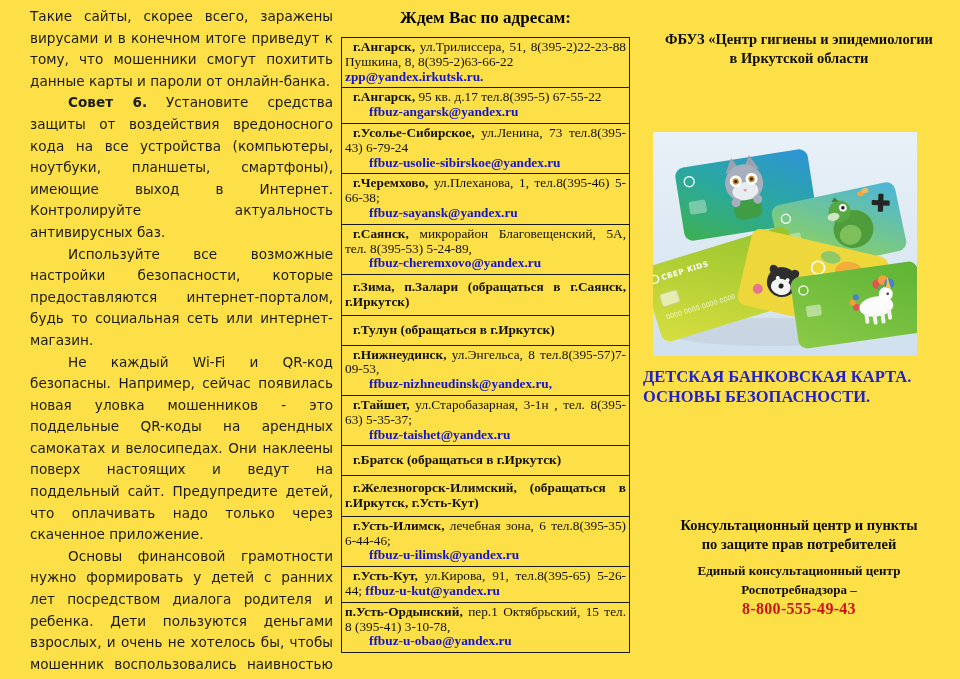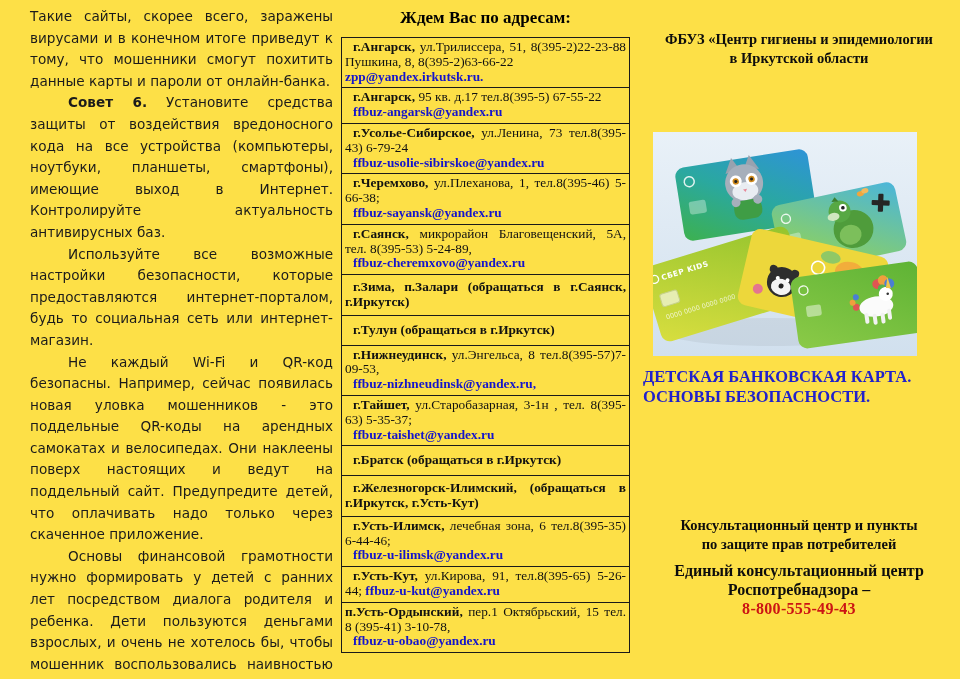--- a/index.html
+++ b/index.html
@@ -20,38 +20,38 @@
   .mid-title{font-size:17px;font-weight:bold;text-align:center;color:#000;}
   table.addr{border-collapse:collapse;width:289px;margin-top:9px;
              font-size:13.3px;line-height:14.8px;}
   table.addr td{border:1px solid #1a1a1a;padding:2px 3px 3px 3px;text-align:justify;
                 text-indent:8px;vertical-align:top;color:#111;}
   table.addr td.no-indent{text-indent:0;}
   table.addr td.pad-v{padding-top:7px;padding-bottom:7px;}
   table.addr td.pad-v-sm{padding-top:5px;padding-bottom:5px;}
   .city{font-weight:bold;}
   a.email{display:block;color:#1414cc;font-weight:bold;text-decoration:none;
-          text-indent:0;margin-left:8px;}
+          text-indent:0;margin-left:24px;}
   a.email:empty{display:none;}
   td.em-flush a.email{margin-left:0;}
   td.em-inline a.email{display:inline;margin-left:0;}
 
   
   .org-header{position:absolute;left:643px;top:30px;width:312px;text-align:center;}
   .org-header .inner{display:inline-block;width:272px;font-weight:bold;font-size:14.5px;
                      line-height:19px;color:#0d0d0d;}
   .cards-photo{position:absolute;left:653px;top:132px;width:264px;height:224px;}
   .main-title{position:absolute;left:643px;top:367px;width:312px;text-align:left;}
   .main-title .inner{display:inline-block;width:306px;font-weight:bold;font-size:16.5px;
                      line-height:20px;color:#2121cc;}
   .consult{position:absolute;left:643px;top:484px;width:312px;text-align:center;margin-top:32px;}
   .consult .inner{display:inline-block;width:248px;font-weight:bold;font-size:14.5px;
                   line-height:19px;color:#0d0d0d;}
   .hotline{position:absolute;left:643px;top:561px;width:312px;text-align:center;}
-  .hotline .label{display:inline-block;width:272px;font-weight:bold;font-size:16px;
+  .hotline .label{display:inline-block;width:272px;font-weight:bold;font-size:13px;
                   line-height:19px;color:#0d0d0d;}
   .hotline .phone{display:block;font-weight:bold;font-size:16px;line-height:20px;
                   color:#cc1414;letter-spacing:.3px;}
 </style>
 </head>
 <body>
 
 <div class="page">
 
   <div class="col-left">

